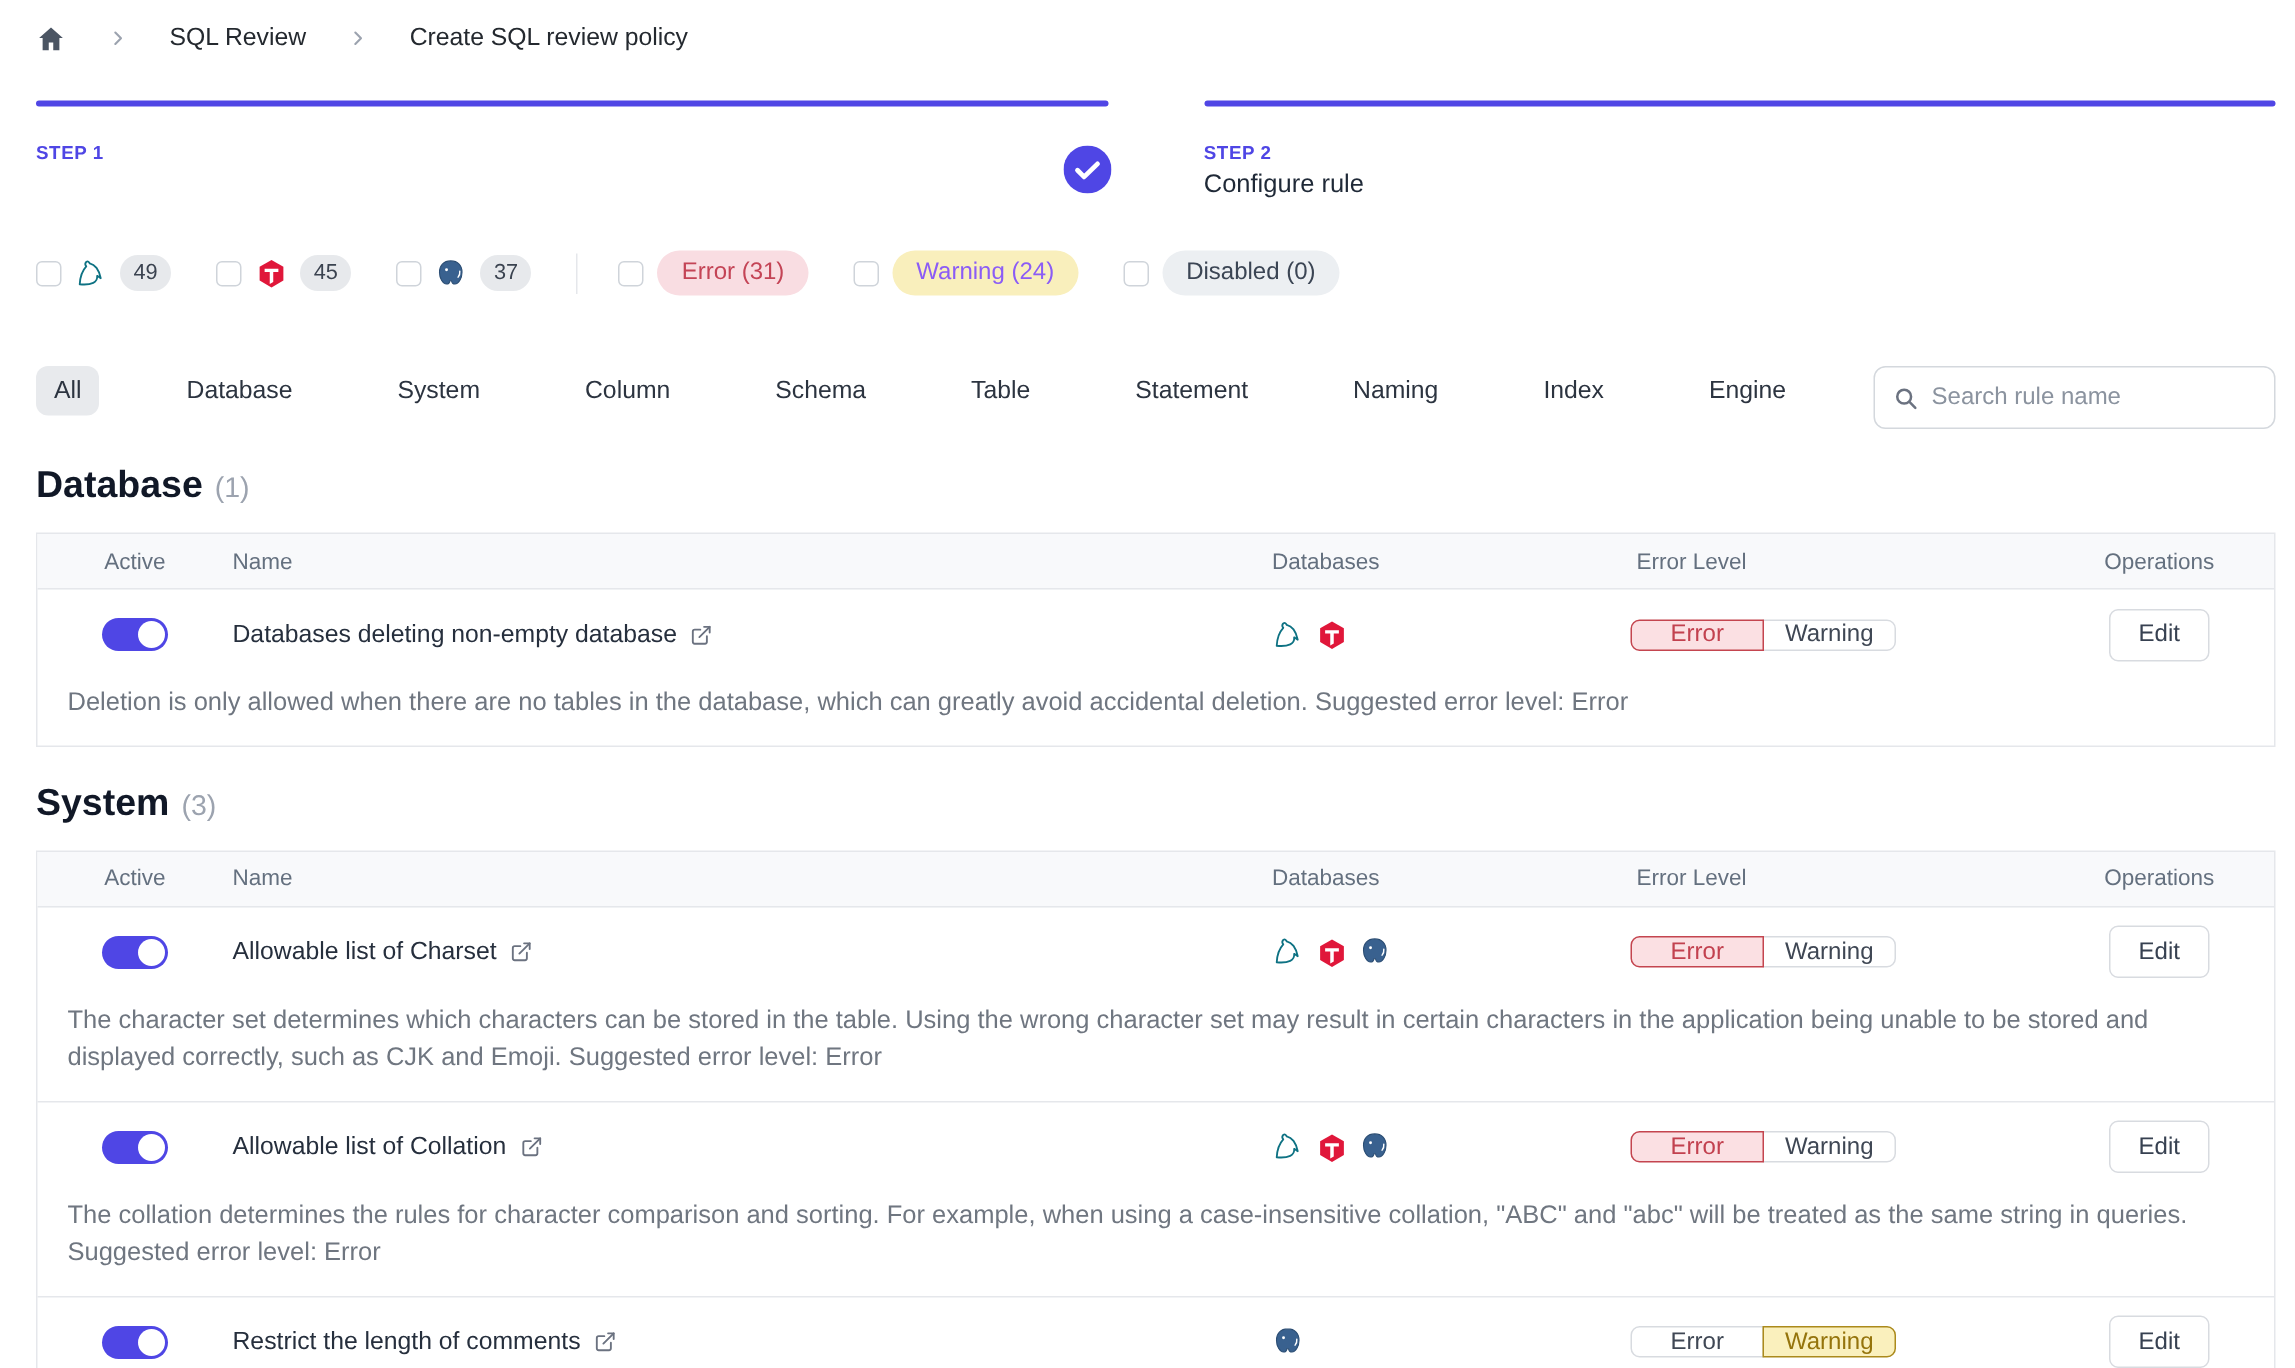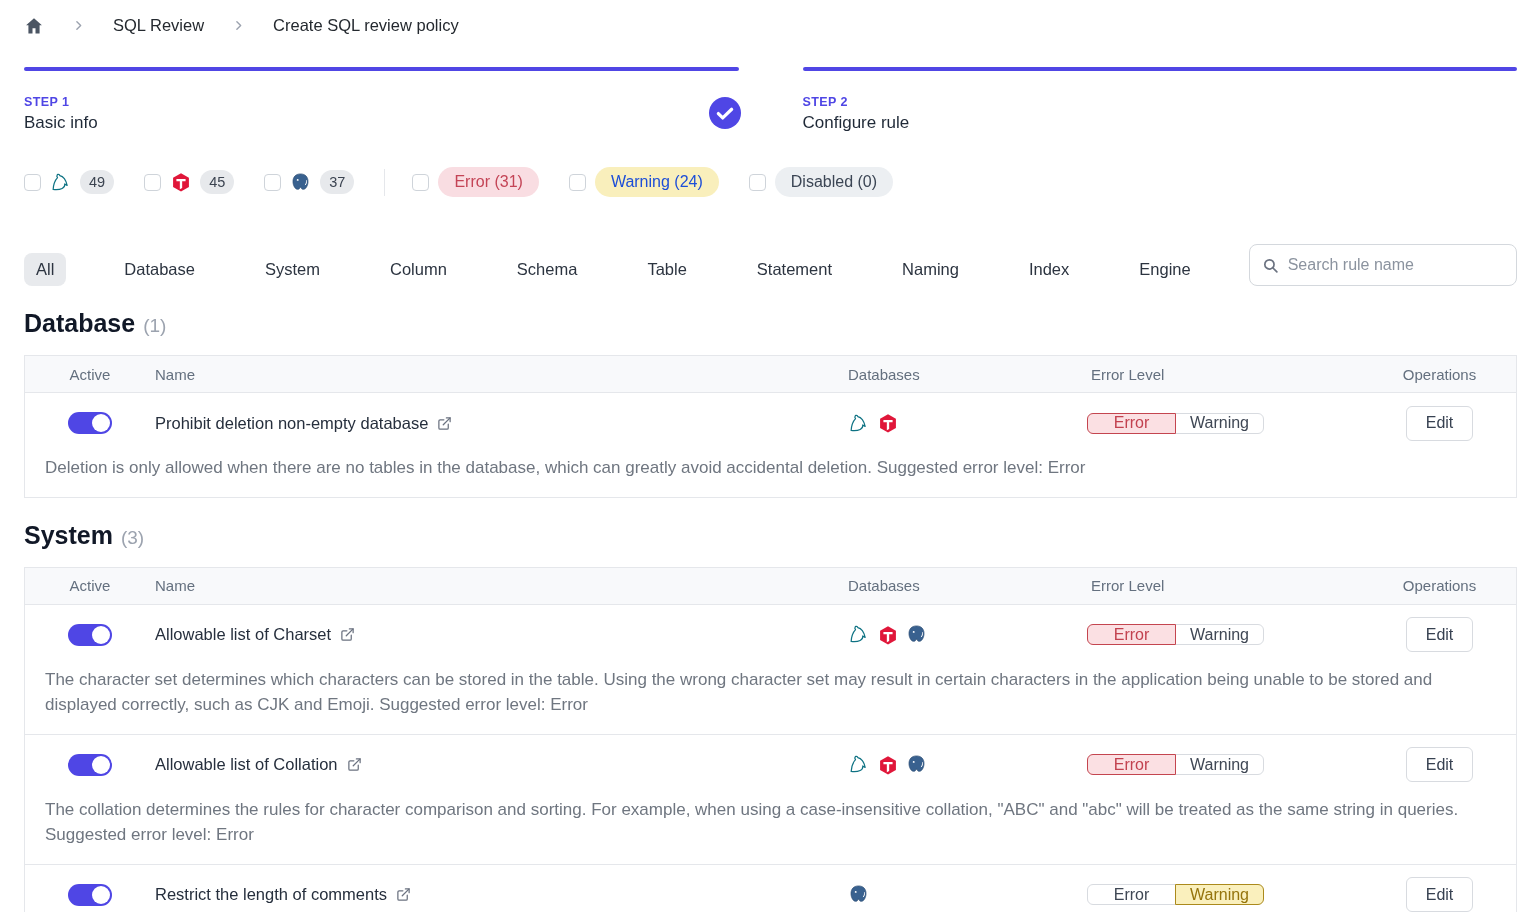--- a/index.html
+++ b/index.html
@@ -29,25 +29,25 @@
   
   .filters { display: flex; align-items: center; margin-top: 34px; height: 30px; }
   .fgroup { display: flex; align-items: center; gap: 9px; margin-right: 30px; cursor: pointer; }
   .checkbox { width: 17px; height: 17px; border: 1.5px solid #cfd4da; border-radius: 4px; background: #fff; flex: none; }
   .eng-icon { width: 21px; height: 21px; display: inline-flex; align-items: center; justify-content: center; }
   .eng-icon svg { display: block; }
   .count-badge { background: #e7e9ec; color: #3b4350; border-radius: 12px; height: 24px; display: inline-flex; align-items: center; padding: 0 9px; font-size: 14.5px; }
   .vdivider { width: 1px; height: 27px; background: #e5e7eb; margin: 0 27px 0 0; }
   .pill { height: 30px; display: inline-flex; align-items: center; padding: 0 16px; border-radius: 15px; font-size: 16px; }
   .pill-error { background: #f9dde2; color: #c44456; }
-  .pill-warning { background: #f9efbc; color: #1d4ed8; }
+  .pill-warning { background: #f9efbc; color: #8b5cf6; }
   .pill-disabled { background: #eceff2; color: #3b4554; }
 
   
-  .tabs-row { display: flex; align-items: flex-end; margin-top: 47px; }
+  .tabs-row { display: flex; align-items: flex-start; margin-top: 47px; }
   .tab { font-size: 16.5px; color: #2c3440; margin-right: 46px; padding: 7px 12px; border-radius: 8px; cursor: pointer; white-space: nowrap; }
   .tab.active { background: #e8eaed; }
   .search-box { margin-left: auto; width: 312px; height: 42px; border: 1px solid #d4d8dd; border-radius: 8px; display: flex; align-items: center; padding: 0 12px; gap: 9px; background: #fff; }
   .search-box input { border: none; outline: none; font-size: 16px; color: #374151; width: 100%; font-family: "Liberation Sans", sans-serif; background: transparent; }
   .search-box input::placeholder { color: #8b939f; }
 
   
   .section-heading { margin-top: 23px; display: flex; align-items: baseline; gap: 8px; }
   .section-title { font-size: 25px; font-weight: bold; color: #111827; }
   .section-count { font-size: 19px; color: #9ca3af; }
@@ -101,21 +101,20 @@
           <path d="M9 5l7 7-7 7"></path>
         </svg>
     </span>
     <span class="crumb">Create SQL review policy</span>
   </div>
 
   <div class="steps">
     <div class="step">
       <div class="step-bar"></div>
       <div class="step-label">STEP 1</div>
-      <div class="step-title">Basic info</div>
       <span class="step-check">
         <svg width="32" height="32" viewBox="0 0 24 24">
             <circle cx="12" cy="12" r="12" fill="#4f46e5"></circle>
             <path d="M7 12.4l3.3 3.3L17 9.2" stroke="#fff" stroke-width="2.4" fill="none" stroke-linecap="round" stroke-linejoin="round"></path>
           </svg>
       </span>
     </div>
     <div class="step">
       <div class="step-bar"></div>
       <div class="step-label">STEP 2</div>
@@ -203,21 +202,21 @@
         <span class="th-databases">Databases</span>
         <span class="th-error">Error Level</span>
         <span class="th-operations">Operations</span>
       </div>
       <div class="rule-group">
         <div class="rule-row">
           <div class="cell-active">
             <span class="toggle"></span>
           </div>
           <div class="cell-name">
-            <span>Prohibit deletion non-empty database</span>
+            <span>Databases deleting non-empty database</span>
             <span class="ext-link">
                 <svg width="15" height="15" viewBox="0 0 24 24" fill="none" stroke="#6b7280" stroke-width="2" stroke-linecap="round" stroke-linejoin="round">
                   <path d="M18 13v6a2 2 0 0 1-2 2H5a2 2 0 0 1-2-2V8a2 2 0 0 1 2-2h6"></path>
                   <path d="M15 3h6v6"></path>
                   <path d="M10 14L21 3"></path>
                 </svg>
               </span>
           </div>
           <div class="cell-dbs">
               <span class="eng-icon">

